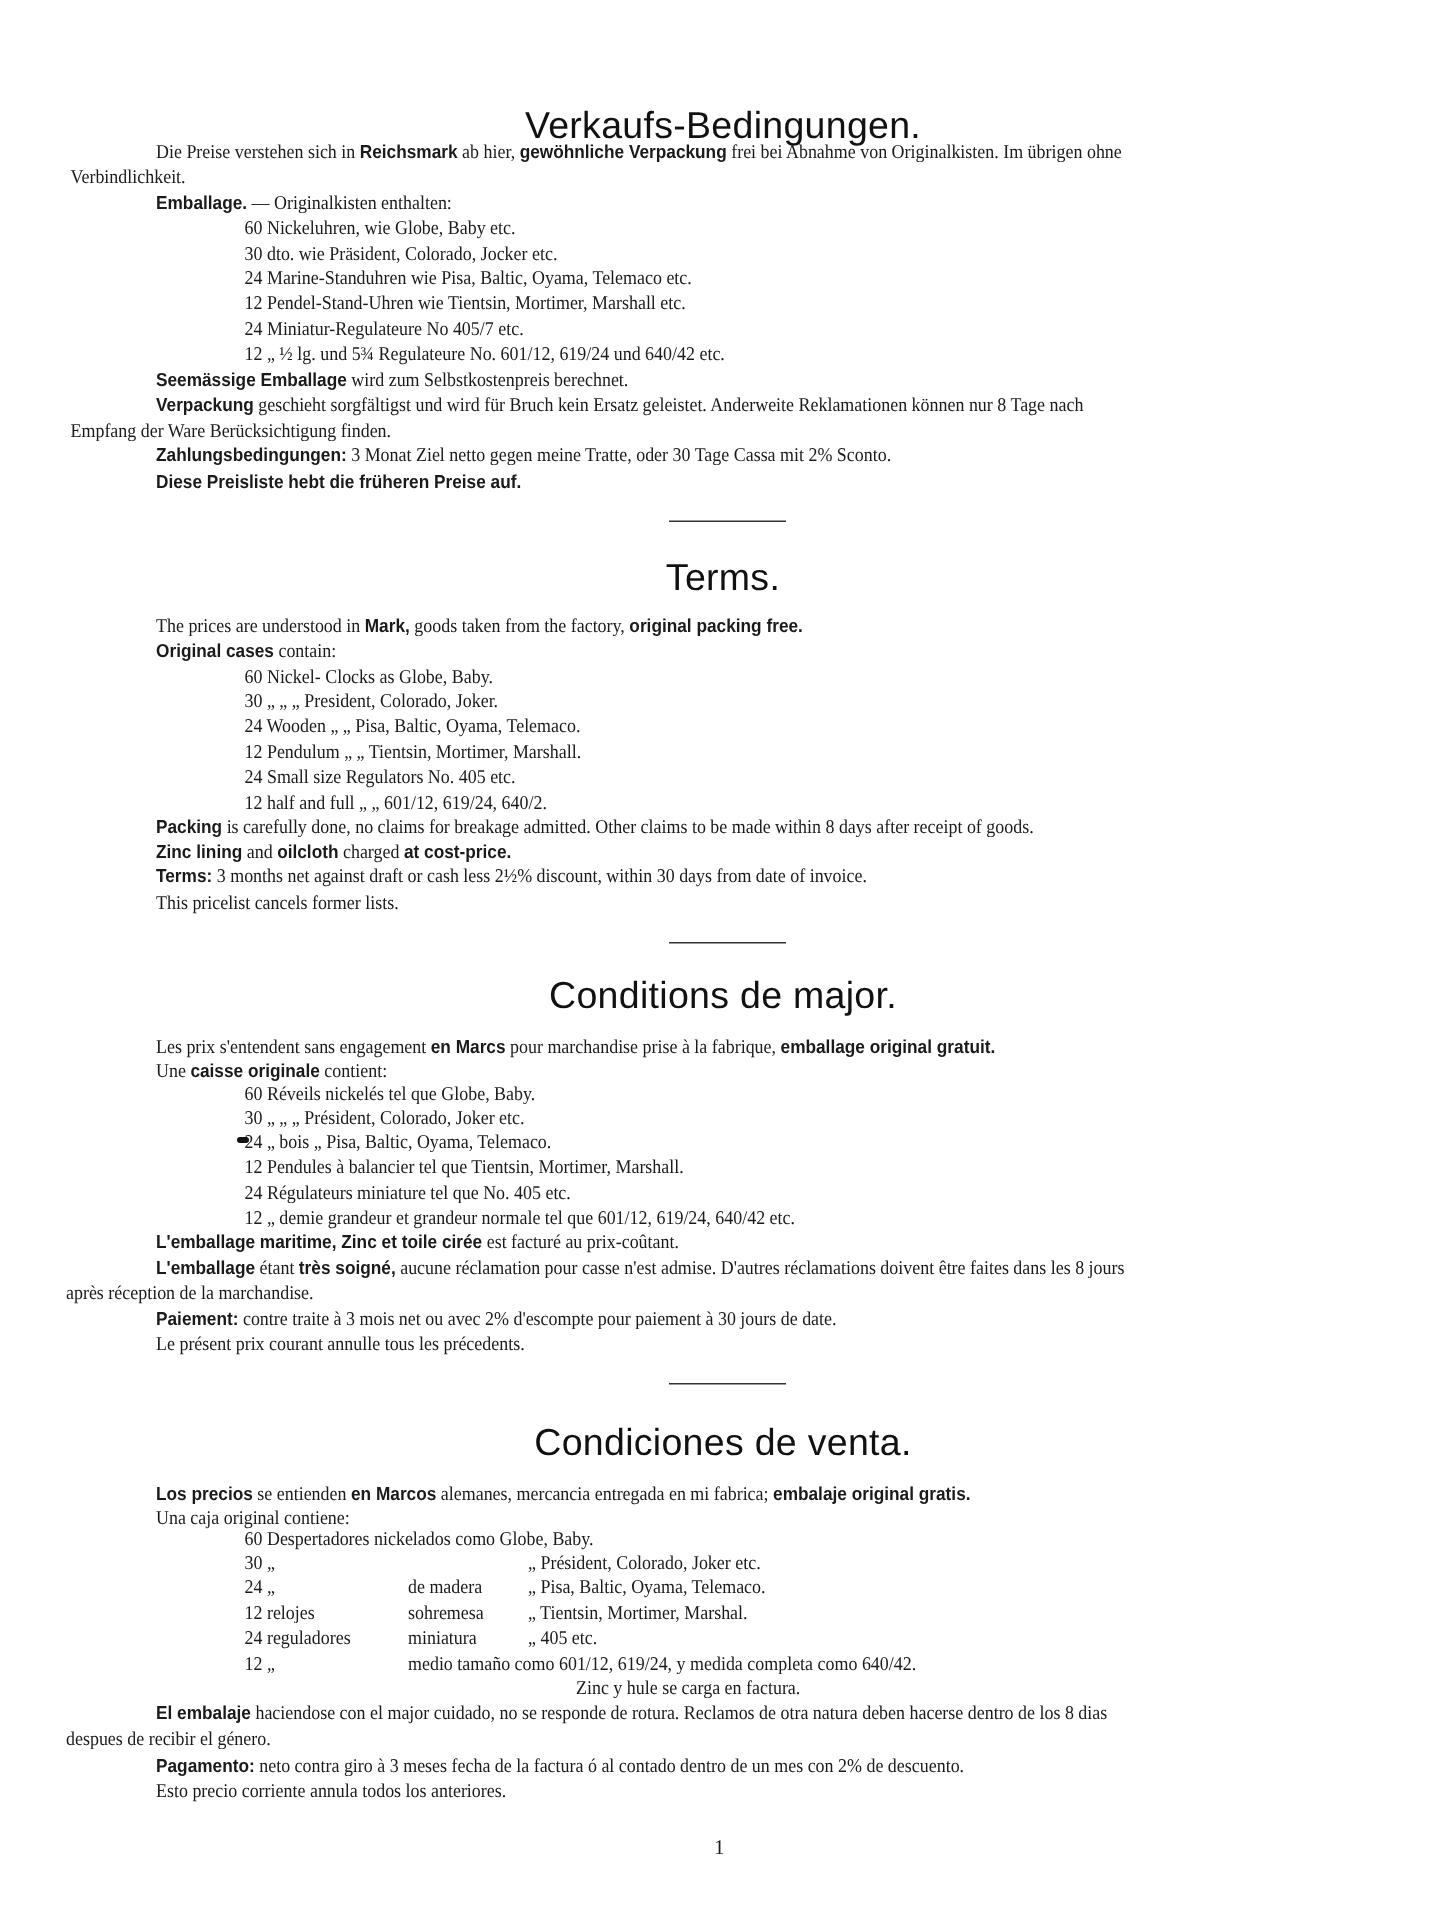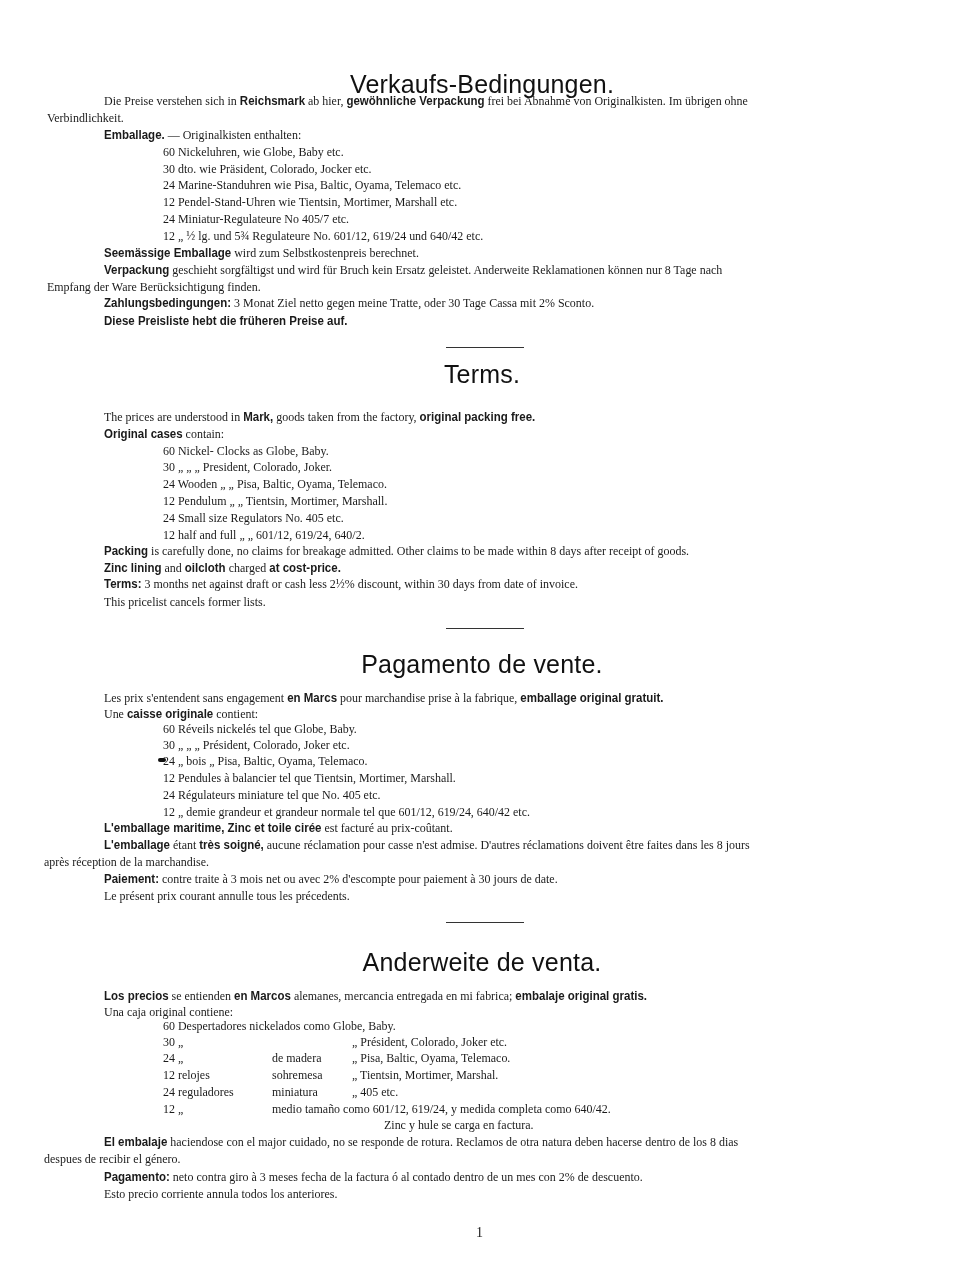--- a/index.html
+++ b/index.html
@@ -36,55 +36,55 @@
 <div class="line" style="left:163px;top:211px">24 Miniatur-Regulateure No  405/7 etc.</div>
 <div class="line" style="left:163px;top:228px">12      „      ½ lg. und 5¾ Regulateure No. 601/12, 619/24 und 640/42 etc.</div>
 <div class="line" style="left:104px;top:245px"><b>Seemässige Emballage</b><span> wird zum Selbstkostenpreis berechnet.</span></div>
 <div class="line" style="left:104px;top:262px"><b>Verpackung</b><span> geschieht sorgfältigst und wird für Bruch  kein Ersatz  geleistet.  Anderweite Reklamationen können nur 8 Tage nach</span></div>
 <div class="line" style="left:47px;top:279px">Empfang der Ware Berücksichtigung finden.</div>
 <div class="line" style="left:104px;top:295px"><b>Zahlungsbedingungen:</b><span> 3 Monat Ziel netto gegen meine Tratte, oder 30 Tage Cassa mit 2% Sconto.</span></div>
 <div class="line" style="left:104px;top:313px"><b>Diese Preisliste hebt die früheren Preise auf.</b></div>
 
 <div class="rule" style="top:347px"></div>
 
-<div class="title" style="top:360px">Terms.</div>
+<div class="title" style="top:371px">Terms.</div>
 <div class="line" style="left:104px;top:409px"><span>The prices are understood in </span><b>Mark,</b><span> goods taken from the factory, </span><b>original packing free.</b></div>
 <div class="line" style="left:104px;top:426px"><b>Original cases</b><span> contain:</span></div>
 <div class="line" style="left:163px;top:443px">60 Nickel- Clocks as Globe, Baby.</div>
 <div class="line" style="left:163px;top:459px">30      „        „      „ President, Colorado, Joker.</div>
 <div class="line" style="left:163px;top:476px">24 Wooden    „      „ Pisa, Baltic, Oyama, Telemaco.</div>
 <div class="line" style="left:163px;top:493px">12 Pendulum „      „   Tientsin, Mortimer, Marshall.</div>
 <div class="line" style="left:163px;top:510px">24 Small size Regulators No. 405 etc.</div>
 <div class="line" style="left:163px;top:527px">12 half and full     „         „   601/12, 619/24, 640/2.</div>
 <div class="line" style="left:104px;top:543px"><b>Packing</b><span> is carefully done, no claims for breakage admitted.  Other claims to be made within 8 days after receipt of goods.</span></div>
 <div class="line" style="left:104px;top:560px"><b>Zinc lining</b><span> and </span><b>oilcloth</b><span> charged </span><b>at cost-price.</b></div>
 <div class="line" style="left:104px;top:576px"><b>Terms:</b><span> 3 months net against draft or cash less 2½% discount, within 30 days from date of invoice.</span></div>
 <div class="line" style="left:104px;top:594px">This pricelist cancels former lists.</div>
 
 <div class="rule" style="top:628px"></div>
 
-<div class="title" style="top:650px">Pagamento de vente.</div>
+<div class="title" style="top:650px">Conditions de major.</div>
 <div class="line" style="left:104px;top:690px"><span>Les prix s'entendent sans engagement </span><b>en Marcs</b><span> pour marchandise prise à la fabrique, </span><b>emballage original gratuit.</b></div>
 <div class="line" style="left:104px;top:706px"><span>Une </span><b>caisse originale</b><span> contient:</span></div>
 <div class="line" style="left:163px;top:721px">60 Réveils nickelés tel que Globe, Baby.</div>
 <div class="line" style="left:163px;top:737px">30      „         „          „      Président, Colorado, Joker etc.</div>
 <div class="marker"></div>
 <div class="line" style="left:163px;top:753px">24      „     bois        „      Pisa, Baltic, Oyama, Telemaco.</div>
 <div class="line" style="left:163px;top:770px">12 Pendules à balancier tel que Tientsin, Mortimer, Marshall.</div>
 <div class="line" style="left:163px;top:787px">24 Régulateurs miniature tel que No. 405 etc.</div>
 <div class="line" style="left:163px;top:804px">12          „         demie grandeur et grandeur normale tel que 601/12, 619/24, 640/42 etc.</div>
 <div class="line" style="left:104px;top:820px"><b>L'emballage maritime, Zinc et toile cirée</b><span> est facturé au prix-coûtant.</span></div>
 <div class="line" style="left:104px;top:837px"><b>L'emballage</b><span> étant </span><b>très soigné,</b><span> aucune réclamation pour casse n'est admise. D'autres réclamations doivent être faites dans les 8 jours</span></div>
 <div class="line" style="left:44px;top:854px">après réception de la marchandise.</div>
 <div class="line" style="left:104px;top:871px"><b>Paiement:</b><span> contre traite à 3 mois net ou avec 2% d'escompte pour paiement à 30 jours de date.</span></div>
 <div class="line" style="left:104px;top:888px">Le présent prix courant annulle tous les précedents.</div>
 
 <div class="rule" style="top:922px"></div>
 
-<div class="title" style="top:948px">Anderweite de venta.</div>
+<div class="title" style="top:948px">Condiciones de venta.</div>
 <div class="line" style="left:104px;top:988px"><b>Los precios</b><span> se entienden </span><b>en Marcos</b><span> alemanes, mercancia entregada en mi fabrica; </span><b>embalaje original gratis.</b></div>
 <div class="line" style="left:104px;top:1004px">Una caja original contiene:</div>
 <div class="line" style="left:163px;top:1018px">60 Despertadores nickelados como Globe, Baby.</div>
 <div>
   <div class="line" style="left:163px;top:1034px">30        „</div>
   <div class="line" style="left:352px;top:1034px">„      Président, Colorado, Joker etc.</div>
 </div>
 <div>
   <div class="line" style="left:163px;top:1050px">24        „</div>
   <div class="line" style="left:272px;top:1050px">de madera</div>

